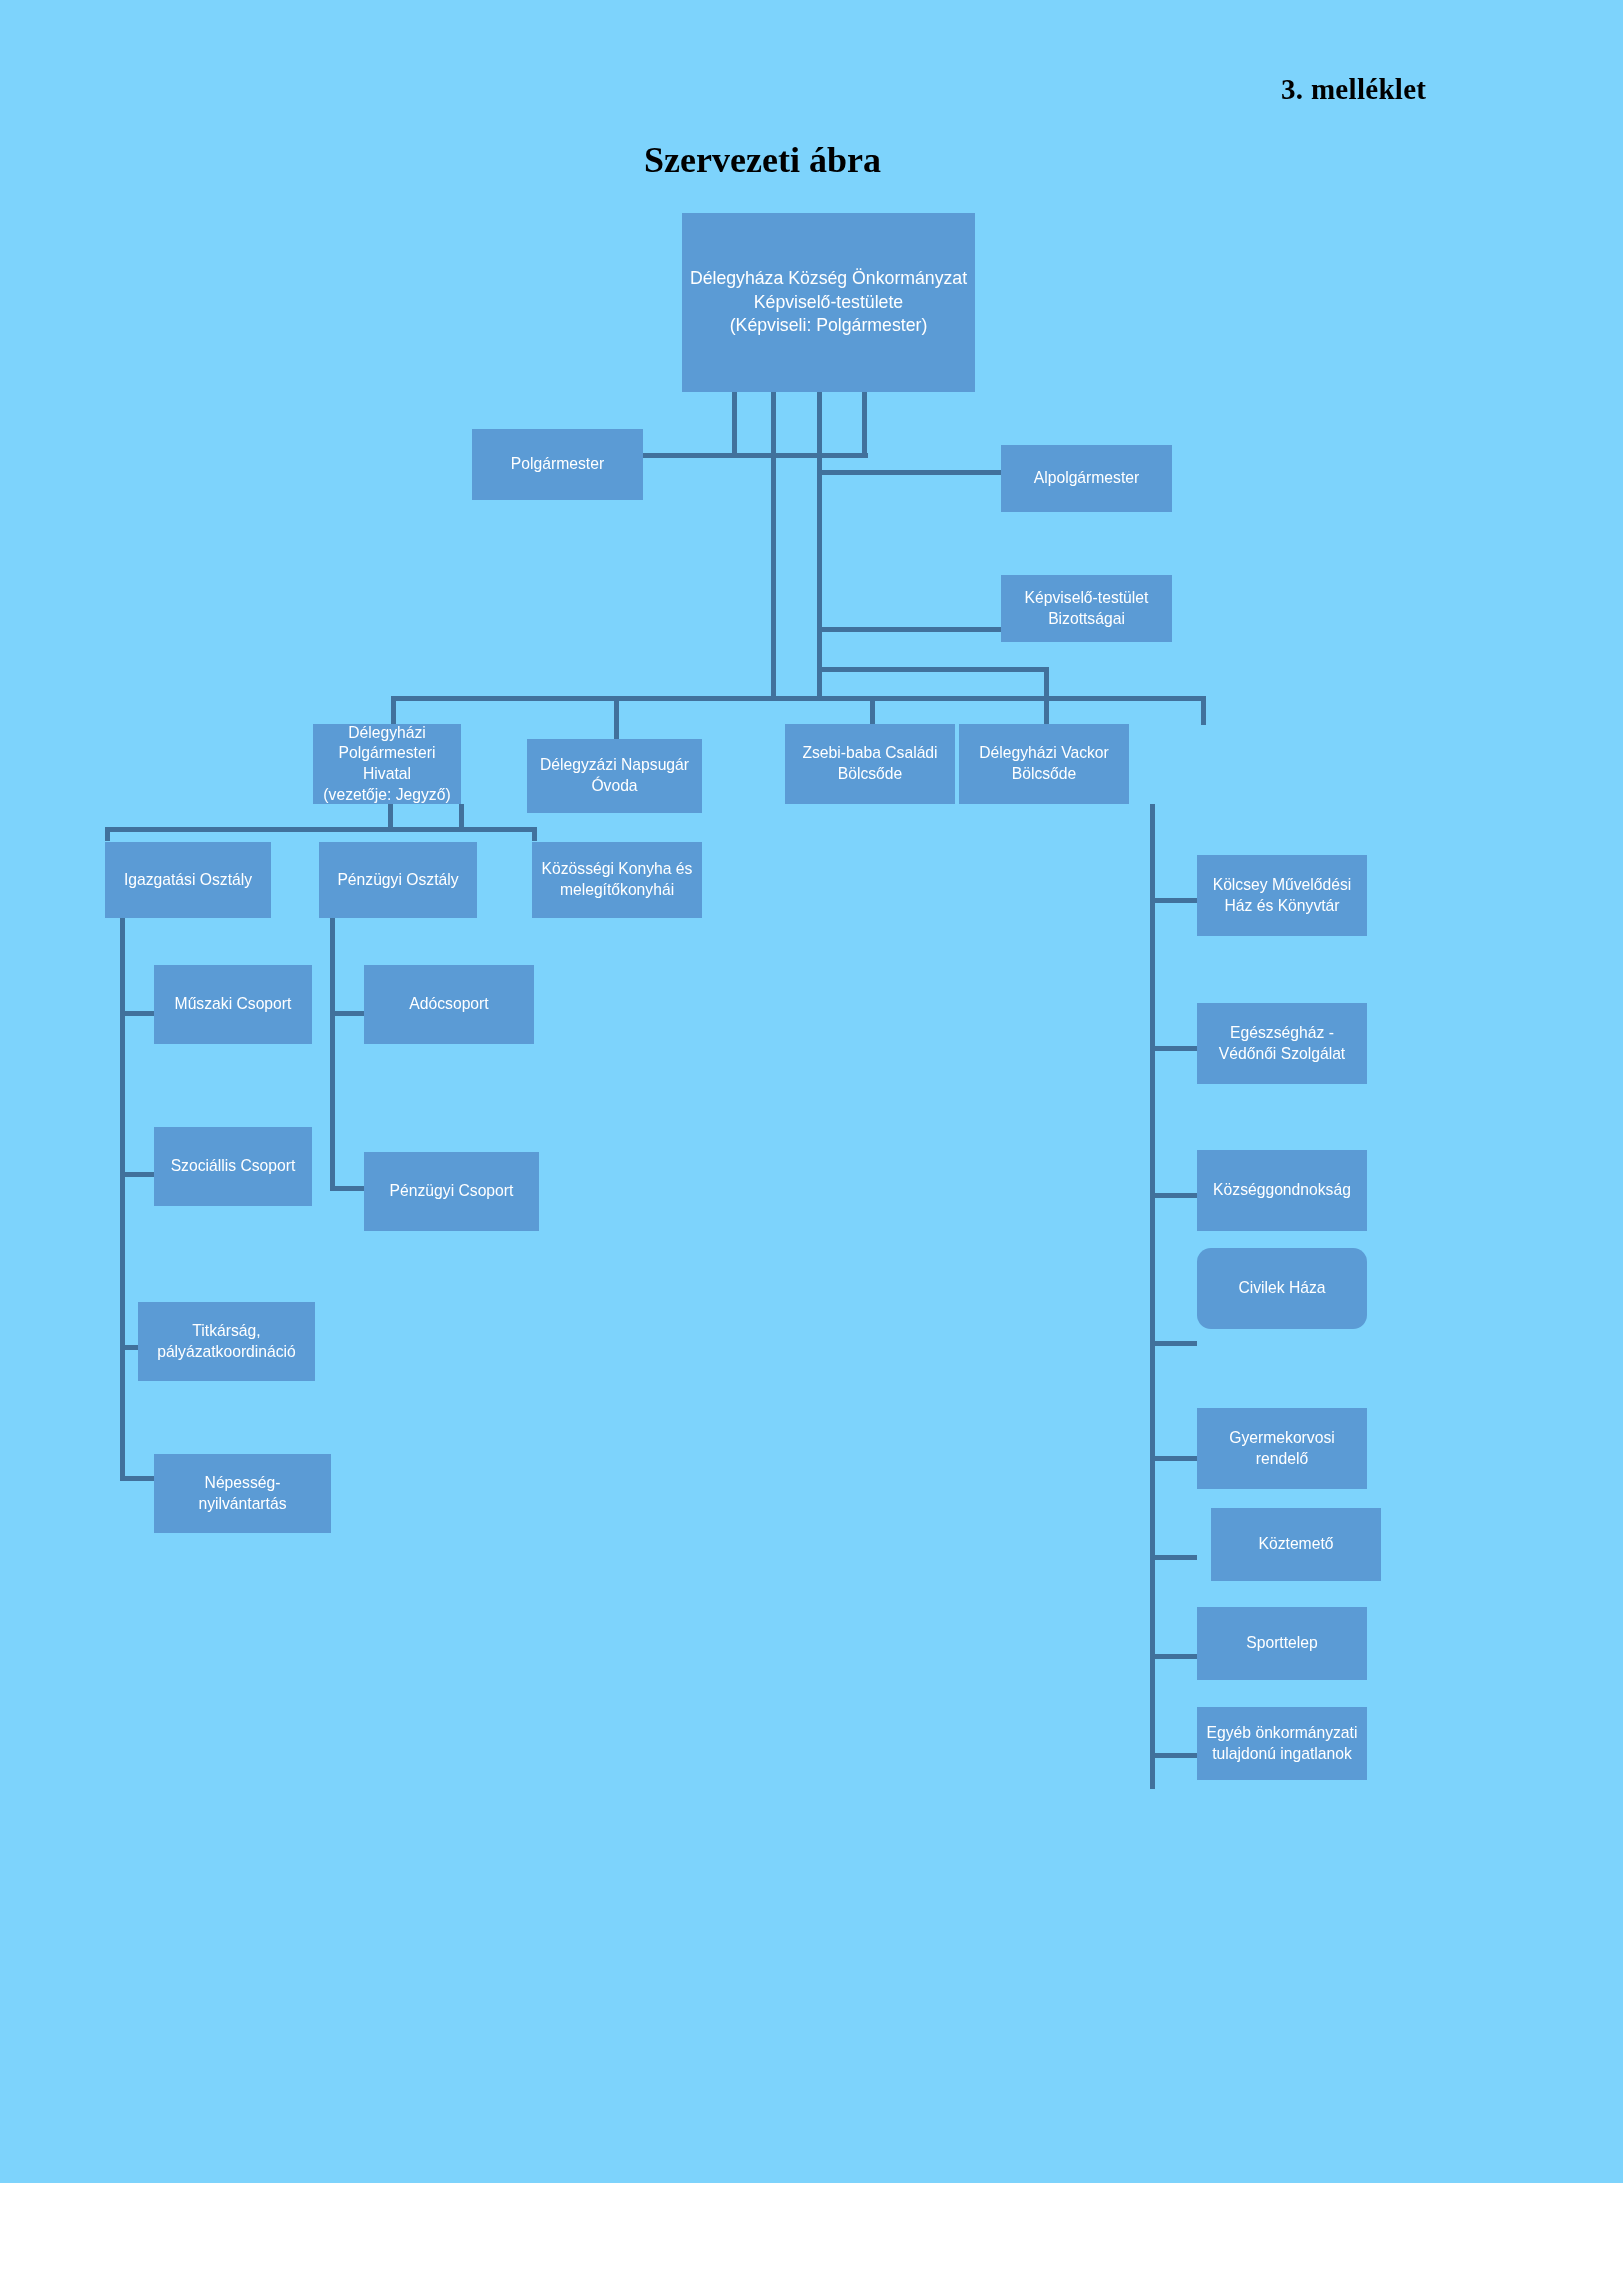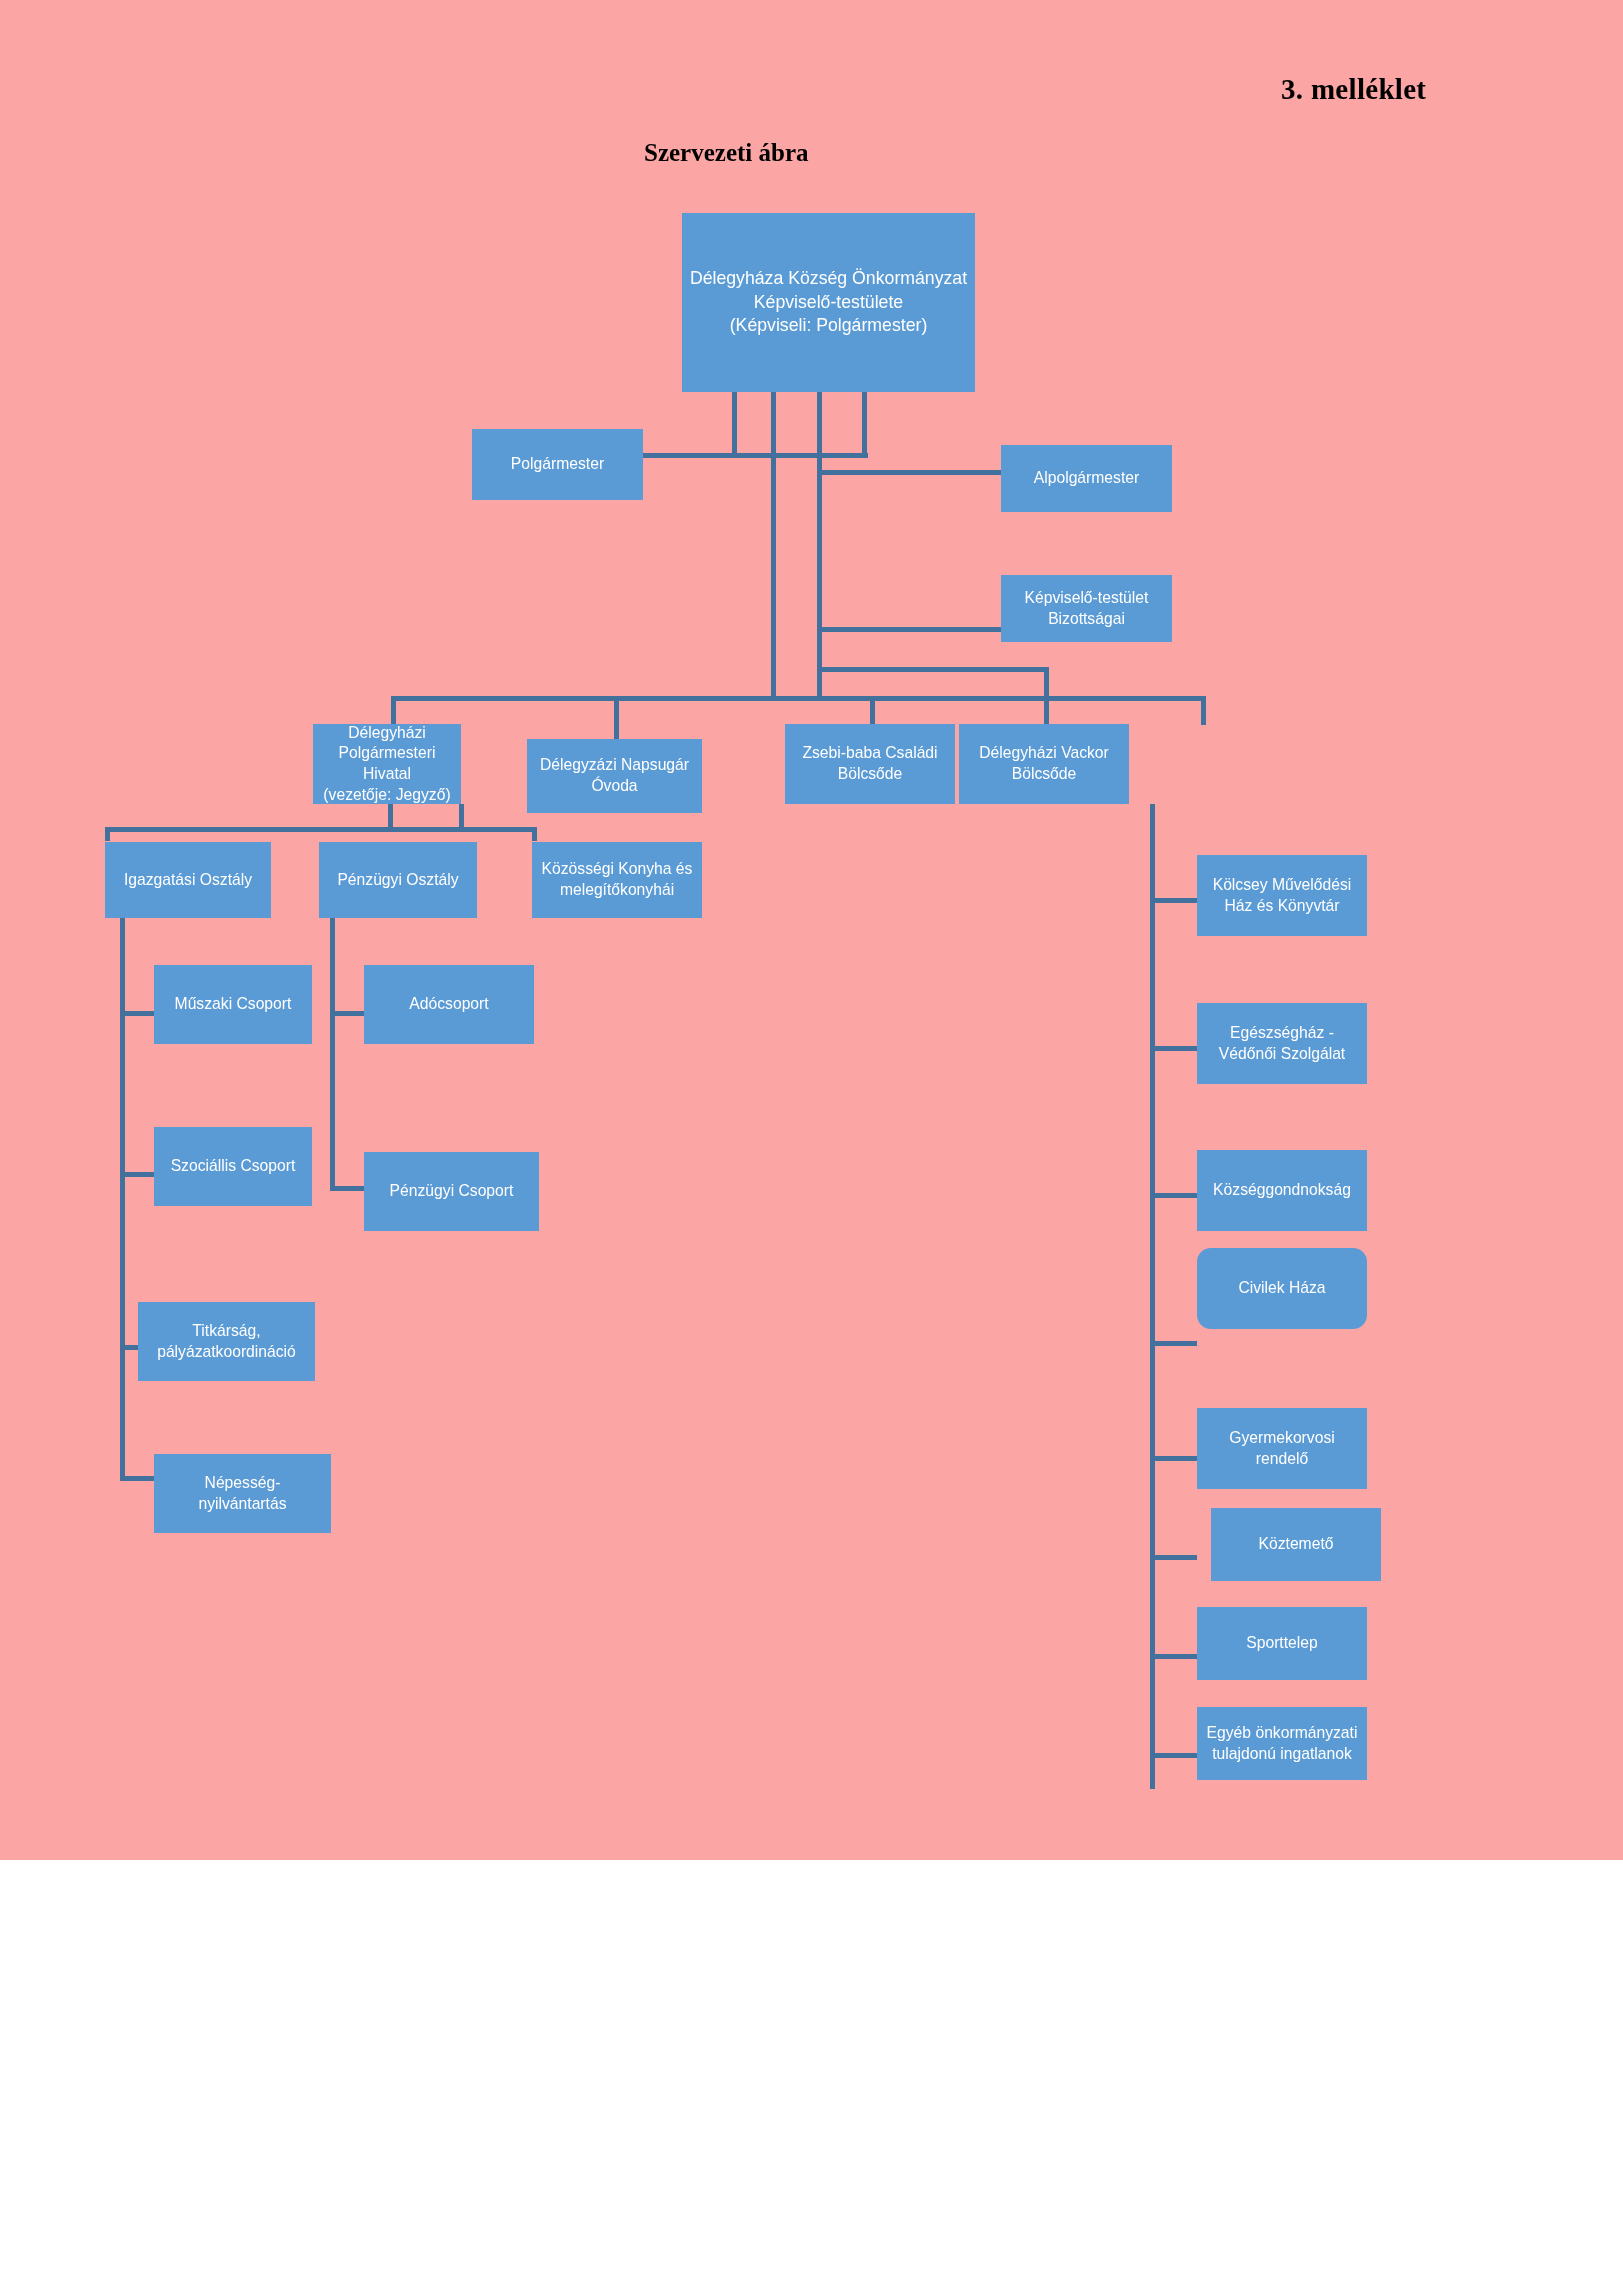--- a/index.html
+++ b/index.html
@@ -6,41 +6,41 @@
     margin: 0;
     padding: 0;
     background: #ffffff;
   }
   body {
     font-family: "Liberation Sans", sans-serif;
   }
   #page {
     position: relative;
     width: 1623px;
-    height: 1860px;
-    background: #fca5a5;
+    height: 2183px;
+    background: #7dd3fc;
     overflow: hidden;
   }
   .hdr {
     position: absolute;
     font-family: "Liberation Serif", serif;
     font-weight: bold;
     color: #000000;
     white-space: nowrap;
   }
   #annex-label {
     top: 73px;
     left: 1281px;
     font-size: 29px;
     letter-spacing: 0.3px;
   }
   #chart-title {
     top: 139px;
     left: 644px;
-    font-size: 25px;
+    font-size: 36px;
   }
   
   .ln {
     position: absolute;
     background: #41719C;
   }
   
   .node {
     position: absolute;
     background: #5B9BD5;

